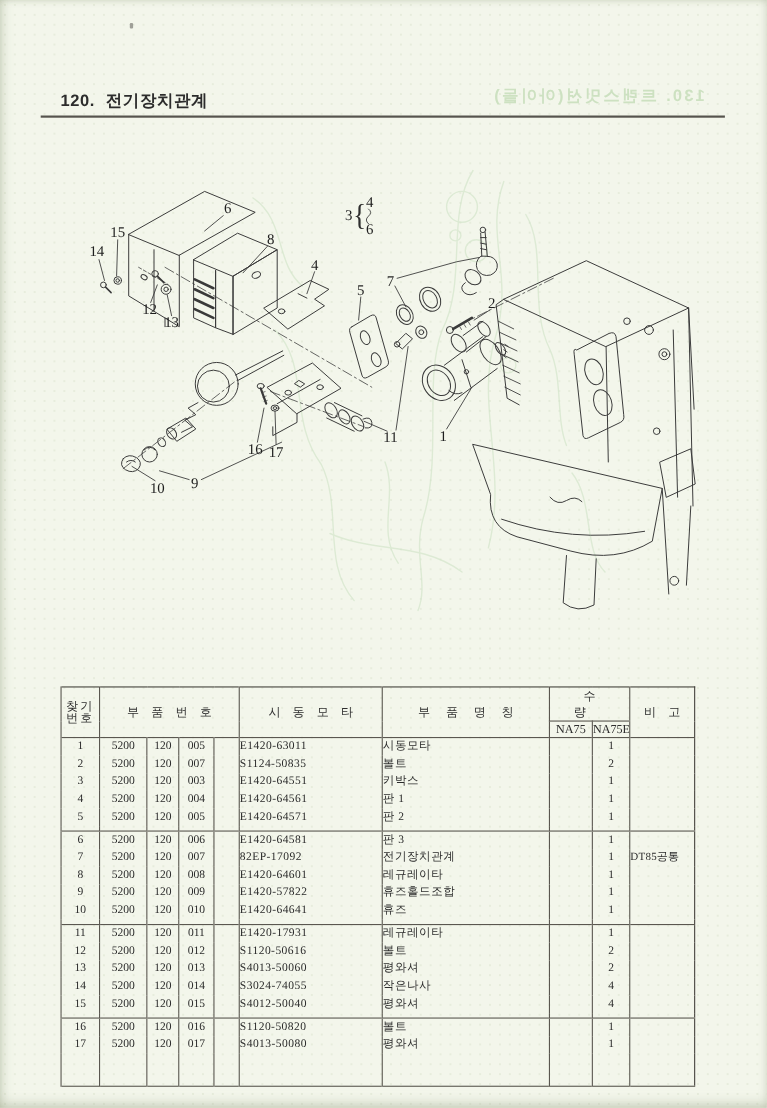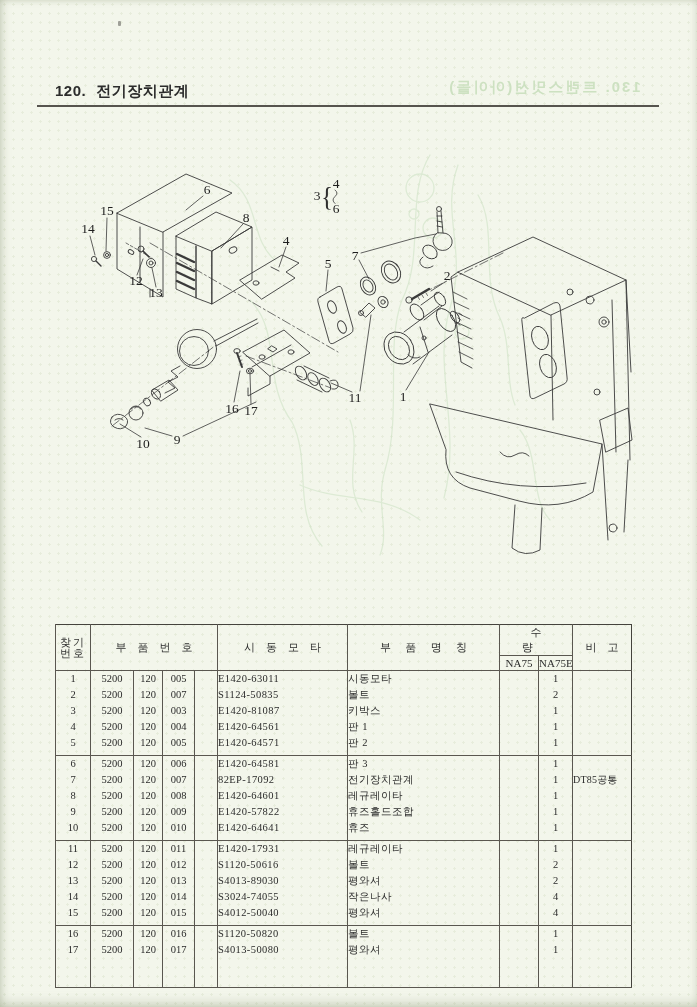--- a/index.html
+++ b/index.html
@@ -324,21 +324,21 @@
           <td class="c-q"></td>
           <td class="c-q">2</td>
           <td class="c-rm"></td>
         </tr>
         <tr>
           <td class="c-find">3</td>
           <td class="c-m">5200</td>
           <td class="c-m">120</td>
           <td class="c-m">003</td>
           <td class="c-m"></td>
-          <td class="c-pn">E1420-81087</td>
+          <td class="c-pn">E1420-64551</td>
           <td class="c-nm">키박스</td>
           <td class="c-q"></td>
           <td class="c-q">1</td>
           <td class="c-rm"></td>
         </tr>
         <tr>
           <td class="c-find">4</td>
           <td class="c-m">5200</td>
           <td class="c-m">120</td>
           <td class="c-m">004</td>
@@ -472,21 +472,21 @@
           <td class="c-q"></td>
           <td class="c-q">2</td>
           <td class="c-rm"></td>
         </tr>
         <tr>
           <td class="c-find">13</td>
           <td class="c-m">5200</td>
           <td class="c-m">120</td>
           <td class="c-m">013</td>
           <td class="c-m"></td>
-          <td class="c-pn">S4013-89030</td>
+          <td class="c-pn">S4013-50060</td>
           <td class="c-nm">평와셔</td>
           <td class="c-q"></td>
           <td class="c-q">2</td>
           <td class="c-rm"></td>
         </tr>
         <tr>
           <td class="c-find">14</td>
           <td class="c-m">5200</td>
           <td class="c-m">120</td>
           <td class="c-m">014</td>

